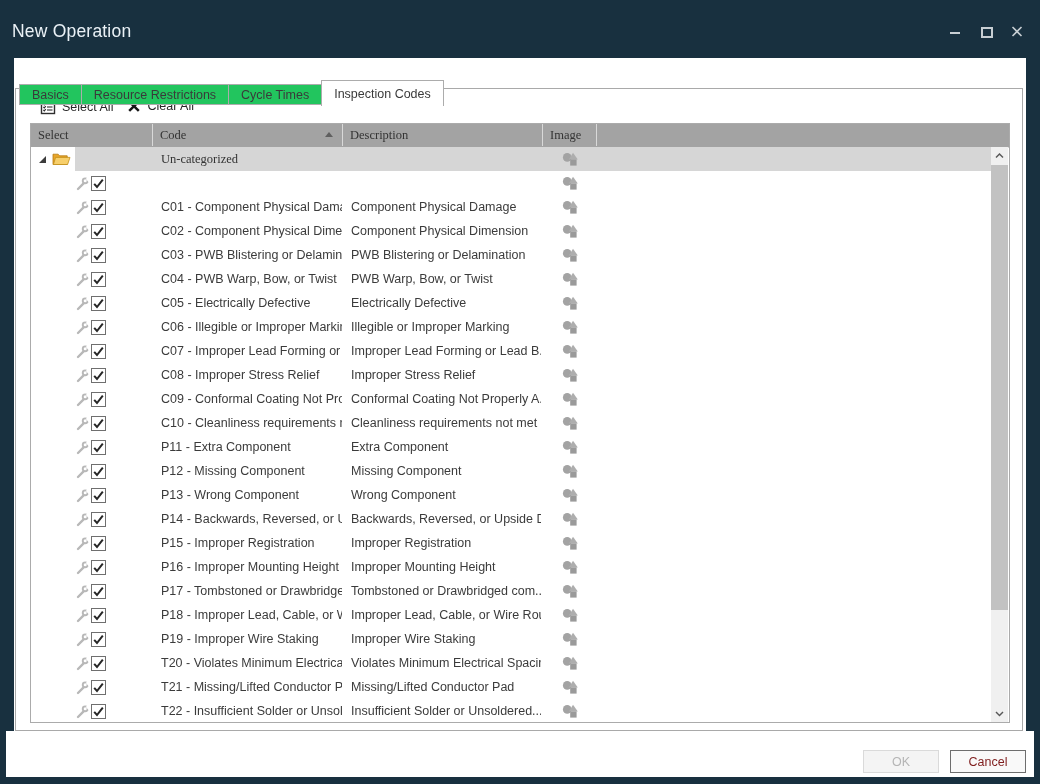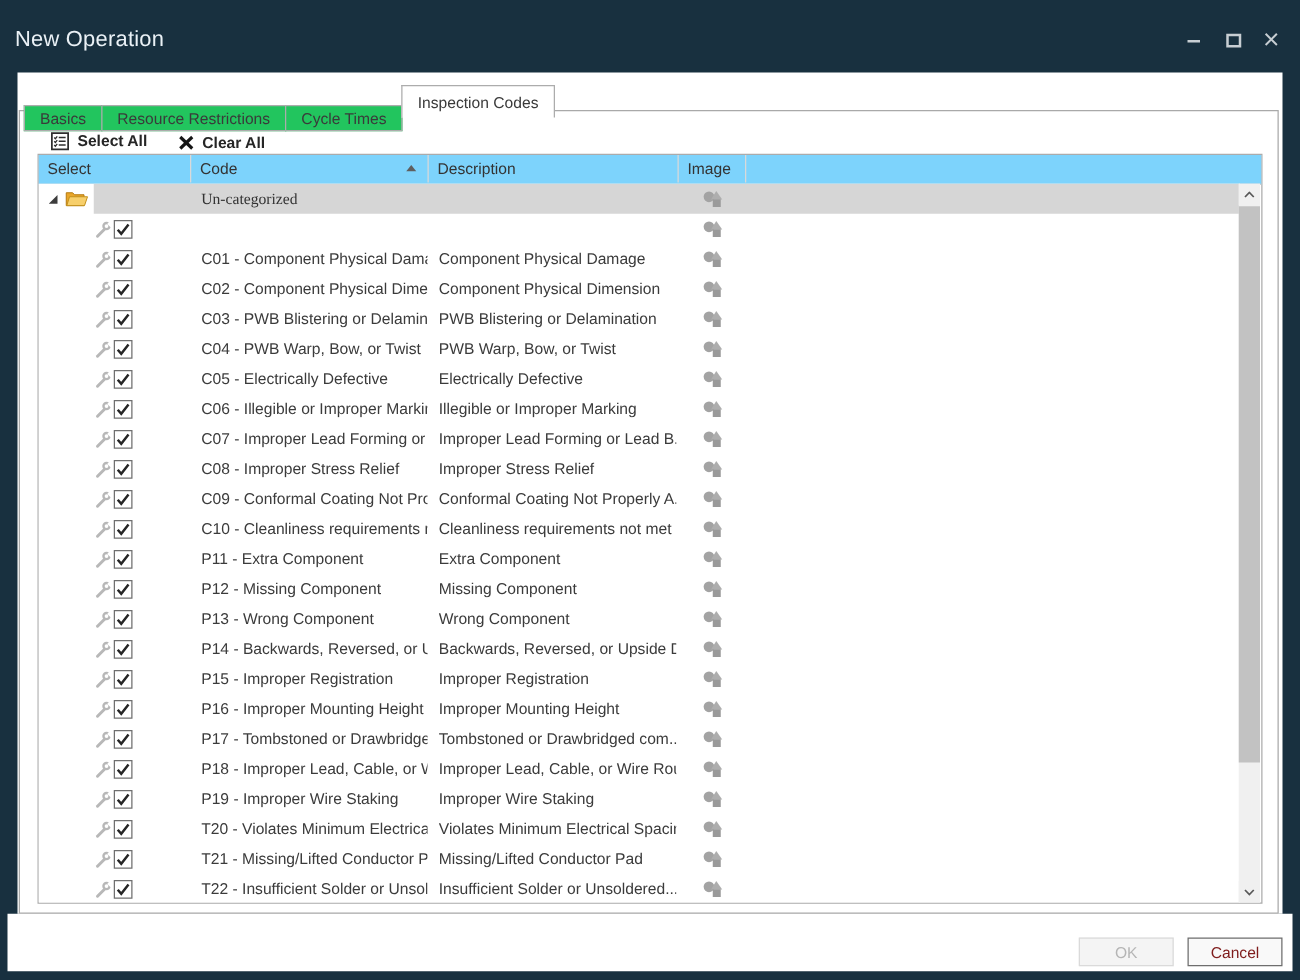--- a/index.html
+++ b/index.html
@@ -19,36 +19,36 @@
   
   .content{position:absolute;left:14px;top:58px;width:1012px;height:673px;background:#ffffff;}
   .tabs{position:absolute;left:6px;top:6px;display:flex;z-index:4;}
   .tab{
     box-sizing:border-box;height:21px;margin-top:20px;margin-left:-1px;
     display:flex;align-items:center;padding:0 12px;
     background:#22c55e;border:1px solid #acacac;
     font-size:12.5px;color:#3a3a3a;cursor:pointer;white-space:nowrap;
   }
   .tab.active{
-    background:#ffffff;height:26px;margin-top:4px;border-bottom:none;
+    background:#ffffff;height:26px;margin-top:16px;border-bottom:none;
     position:relative;z-index:6;
   }
   .panel{
     position:absolute;left:1px;top:30px;width:1008px;height:643px;
     box-sizing:border-box;border:1px solid #a9a9a9;background:#fff;z-index:1;
   }
   
-  .toolbar{position:absolute;left:26px;top:41px;height:22px;display:flex;align-items:flex-end;gap:24px;z-index:2;font-weight:bold;}
+  .toolbar{position:absolute;left:26px;top:41px;height:22px;display:flex;align-items:flex-start;gap:14px;z-index:2;}
   .tool-btn{display:flex;align-items:center;gap:6px;font-size:12.5px;color:#262626;cursor:pointer;}
   
   .grid{
     position:absolute;left:16px;top:65px;width:980px;height:600px;
     box-sizing:border-box;border:1px solid #ababab;background:#fff;z-index:2;
   }
-  .grid-header{position:relative;height:23px;border-bottom:1px solid #cfcfcf;background:#7dd3fc;}
+  .grid-header{position:relative;height:23px;border-bottom:1px solid #cfcfcf;background:#a3a3a3;font-family:Liberation Serif, serif;}
   .hcell{
     position:absolute;top:0;height:22px;line-height:22px;
     padding-left:7px;box-sizing:border-box;
     font-size:12.5px;color:#333;border-right:1px solid #d9d9d9;
     white-space:nowrap;overflow:hidden;cursor:pointer;
   }
   .hc-select{left:0;width:122px;}
   .hc-code{left:122px;width:190px;}
   .hc-desc{left:312px;width:200px;}
   .hc-image{left:512px;width:54px;}

